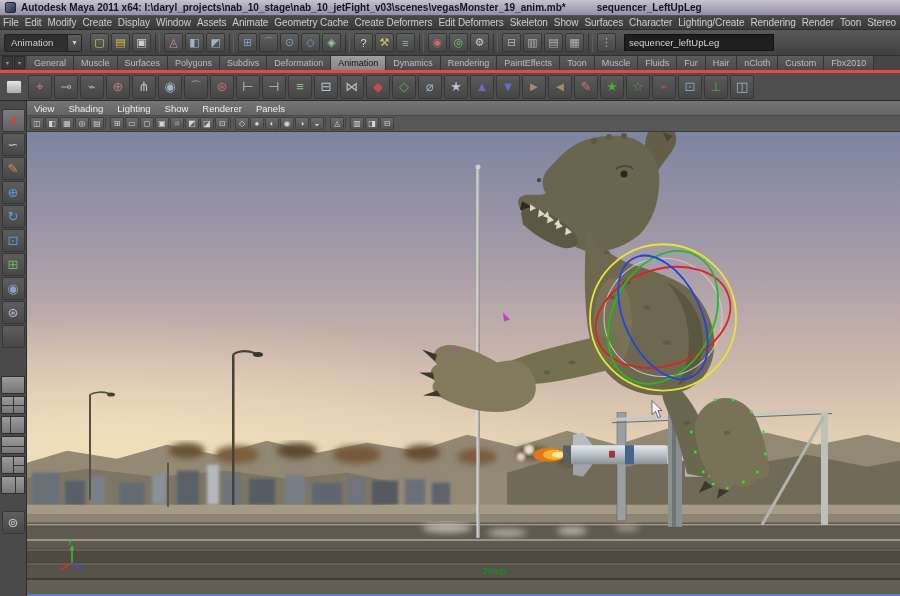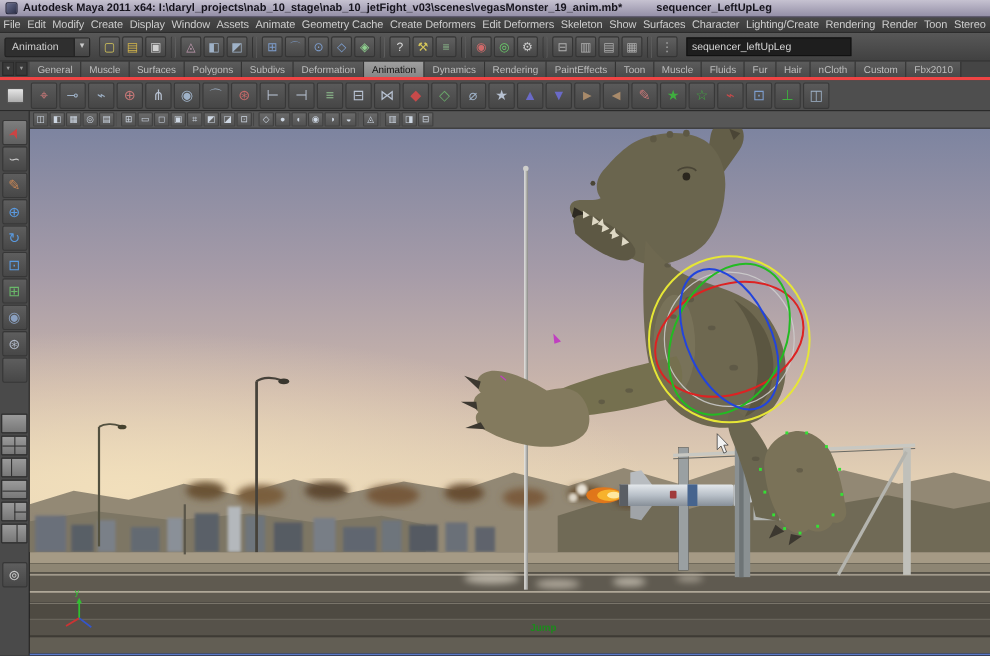--- a/index.html
+++ b/index.html
@@ -372,20 +372,29 @@
         <span class="lt graph"></span>
         <span class="lt three"></span>
         <span class="lt splitv"></span>
       </div>
     <span class="tool bottomtool">
       <i style="font-style:normal;color:#c8c8c8">⊚</i>
     </span>
   </div>
 
   <div class="viewport">
+    <div class="vp-menubar">
+
+    <span class="vp-menu-item">View</span>
+        <span class="vp-menu-item">Shading</span>
+        <span class="vp-menu-item">Lighting</span>
+        <span class="vp-menu-item">Show</span>
+        <span class="vp-menu-item">Renderer</span>
+        <span class="vp-menu-item">Panels</span>
+      </div>
     <div class="vp-iconbar">
 
     <span class="vp-icon">
           <i style="font-style:normal">◫</i>
         </span>
         <span class="vp-icon">
           <i style="font-style:normal">◧</i>
         </span>
         <span class="vp-icon">
           <i style="font-style:normal">▦</i>

